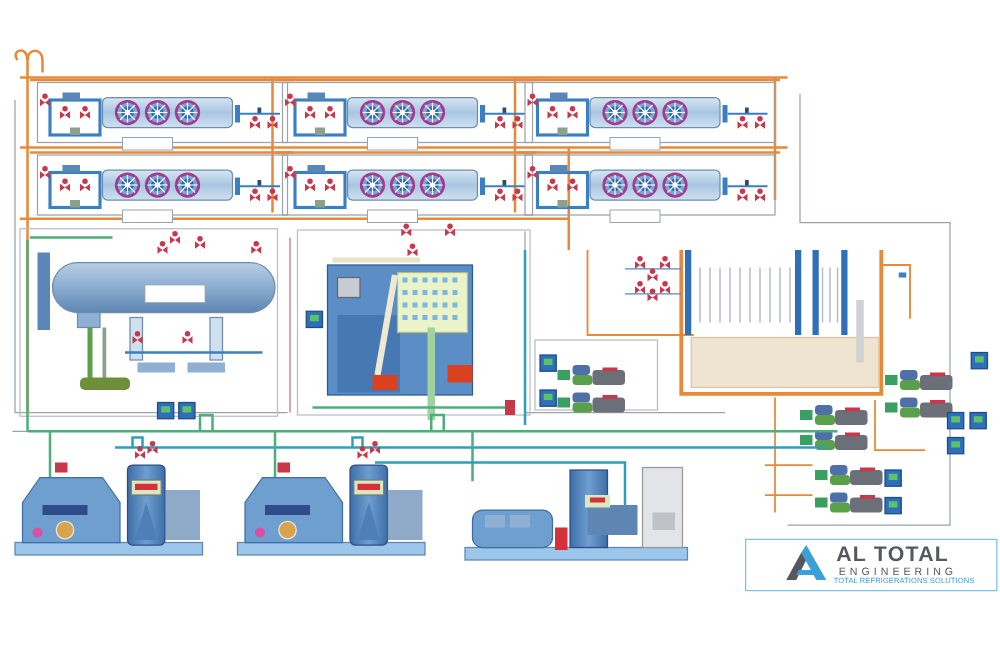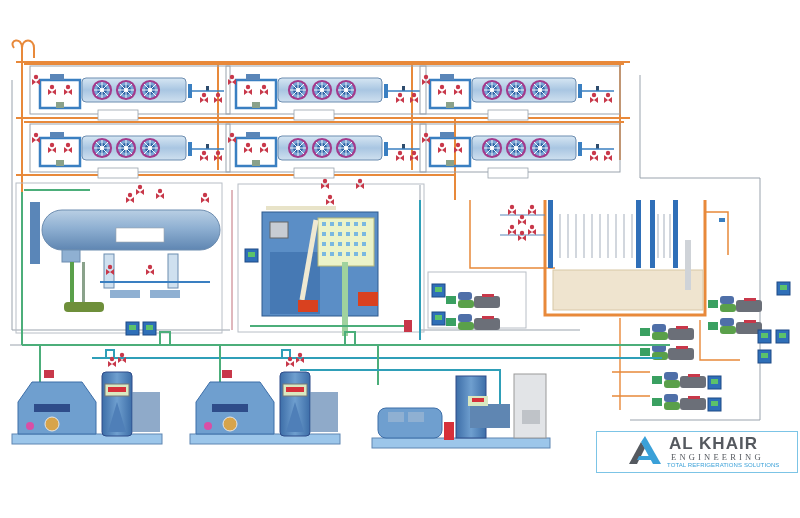--- a/index.html
+++ b/index.html
@@ -1,21 +1,21 @@
 <!DOCTYPE html>
 <html><head>
 <meta charset="utf-8">
 <style>
   html, body { margin: 0; padding: 0; background: #ffffff; }
   body { width: 800px; height: 518px; overflow: hidden; position: relative; font-family: "Liberation Sans", sans-serif; }
   #canvas { position: absolute; left: 0; top: 0; width: 800px; height: 518px; }
   .logo-box { position: absolute; left: 596px; top: 431px; width: 202px; height: 42px; border: 1.5px solid #7cc4e6; background: #fff; box-sizing: border-box; }
   .logo-mark { position: absolute; left: 30px; top: 4px; width: 36px; height: 30px; }
   .logo-title { position: absolute; left: 72px; top: 2px; font-family: "Liberation Sans", sans-serif; font-weight: bold; font-size: 17px; letter-spacing: 1px; color: #55595f; }
-  .logo-sub { position: absolute; left: 74px; top: 20px; font-family: Liberation Serif, serif; font-size: 8.5px; letter-spacing: 3.2px; color: #55595f; }
+  .logo-sub { position: absolute; left: 74px; top: 20px; font-family: Liberation Sans, sans-serif; font-size: 8.5px; letter-spacing: 3.2px; color: #55595f; }
   .logo-tag { position: absolute; left: 70px; top: 30px; font-family: "Liberation Sans", sans-serif; font-size: 6px; color: #3aa0d8; letter-spacing: 0.1px; white-space: nowrap; }
 </style>
 </head>
 <body>
 
 <svg id="canvas" viewBox="0 0 800 518" xmlns="http://www.w3.org/2000/svg">
   <defs>
     <linearGradient id="cylGrad" x1="0" y1="0" x2="0" y2="1">
       <stop offset="0" stop-color="#b9cfe4"></stop>
         <stop offset="0.45" stop-color="#8fb0d2"></stop>
@@ -297,16 +297,16 @@
 
   </svg>
 <div></div>
 
 <div class="logo-box">
   <svg class="logo-mark" viewBox="0 0 36 30">
     <path d="M2,28 L14,6 L18,12 L10,28 Z" fill="#55595f"></path>
     <path d="M14,6 L18,0 L34,28 L26,28 Z" fill="#3aa0d8"></path>
     <path d="M12,20 L28,20 L30,24 L10,24 Z" fill="#3aa0d8"></path>
   </svg>
-  <span class="logo-title">AL KHAIR</span>
+  <span class="logo-title">AL TOTAL</span>
   <span class="logo-sub">ENGINEERING</span>
   <span class="logo-tag">TOTAL REFRIGERATIONS SOLUTIONS</span>
 </div>
 
 </body></html>

